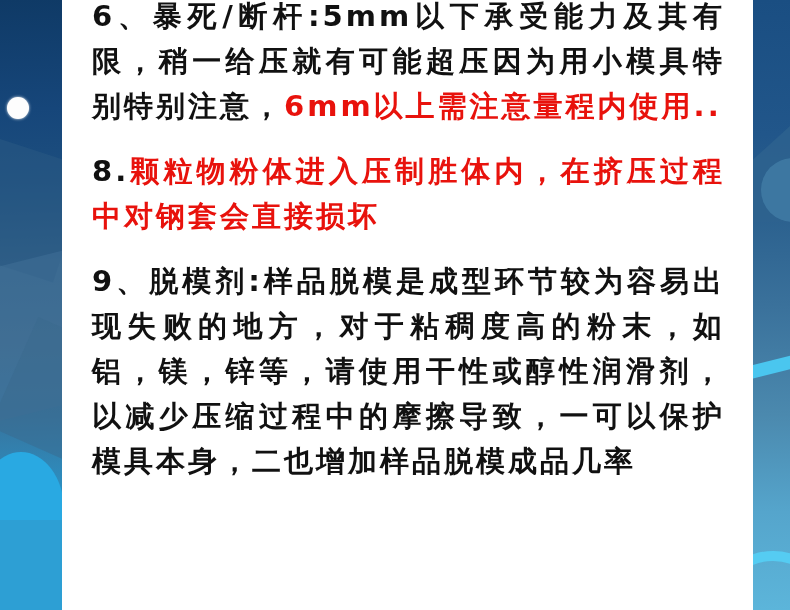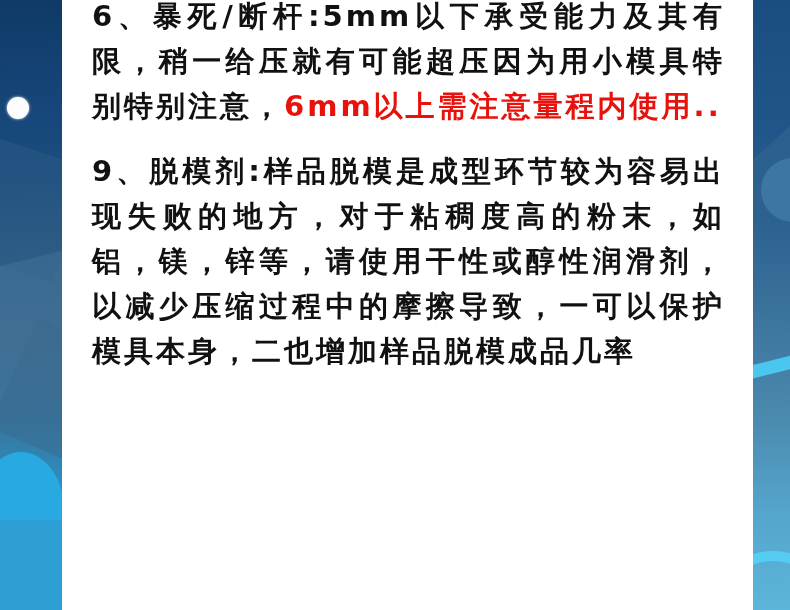--- a/index.html
+++ b/index.html
@@ -103,20 +103,21 @@
     <div class="facet-b"></div>
     <div class="facet-c"></div>
     <div class="cyan-blob"></div>
     <div class="cyan-bottom"></div>
     <div class="white-dot"></div>
   </div>
 
   <div class="content">
     <div class="para-list">
         <p class="para"><span class="seg-black">6、暴死/断杆:5mm以下承受能力及其有限，稍一给压就有可能超压因为用小模具特别特别注意，</span><span class="seg-red">6mm以上需注意量程内使用..</span></p>
+        <p class="para"><span class="seg-black">8.</span><span class="seg-red">颗粒物粉体进入压制胜体内，在挤压过程中对钢套会直接损坏</span></p>
         <p class="para"><span class="seg-black">9、脱模剂:样品脱模是成型环节较为容易出现失败的地方，对于粘稠度高的粉末，如铝，镁，锌等，请使用干性或醇性润滑剂，以减少压缩过程中的摩擦导致，一可以保护模具本身，二也增加样品脱模成品几率</span></p>
       </div>
   </div>
 
   <div class="strip-right">
     <div class="facet-r"></div>
     <div class="hump-r"></div>
     <div class="stripe-diag"></div>
     <div class="arc-bottom"></div>
   </div>

